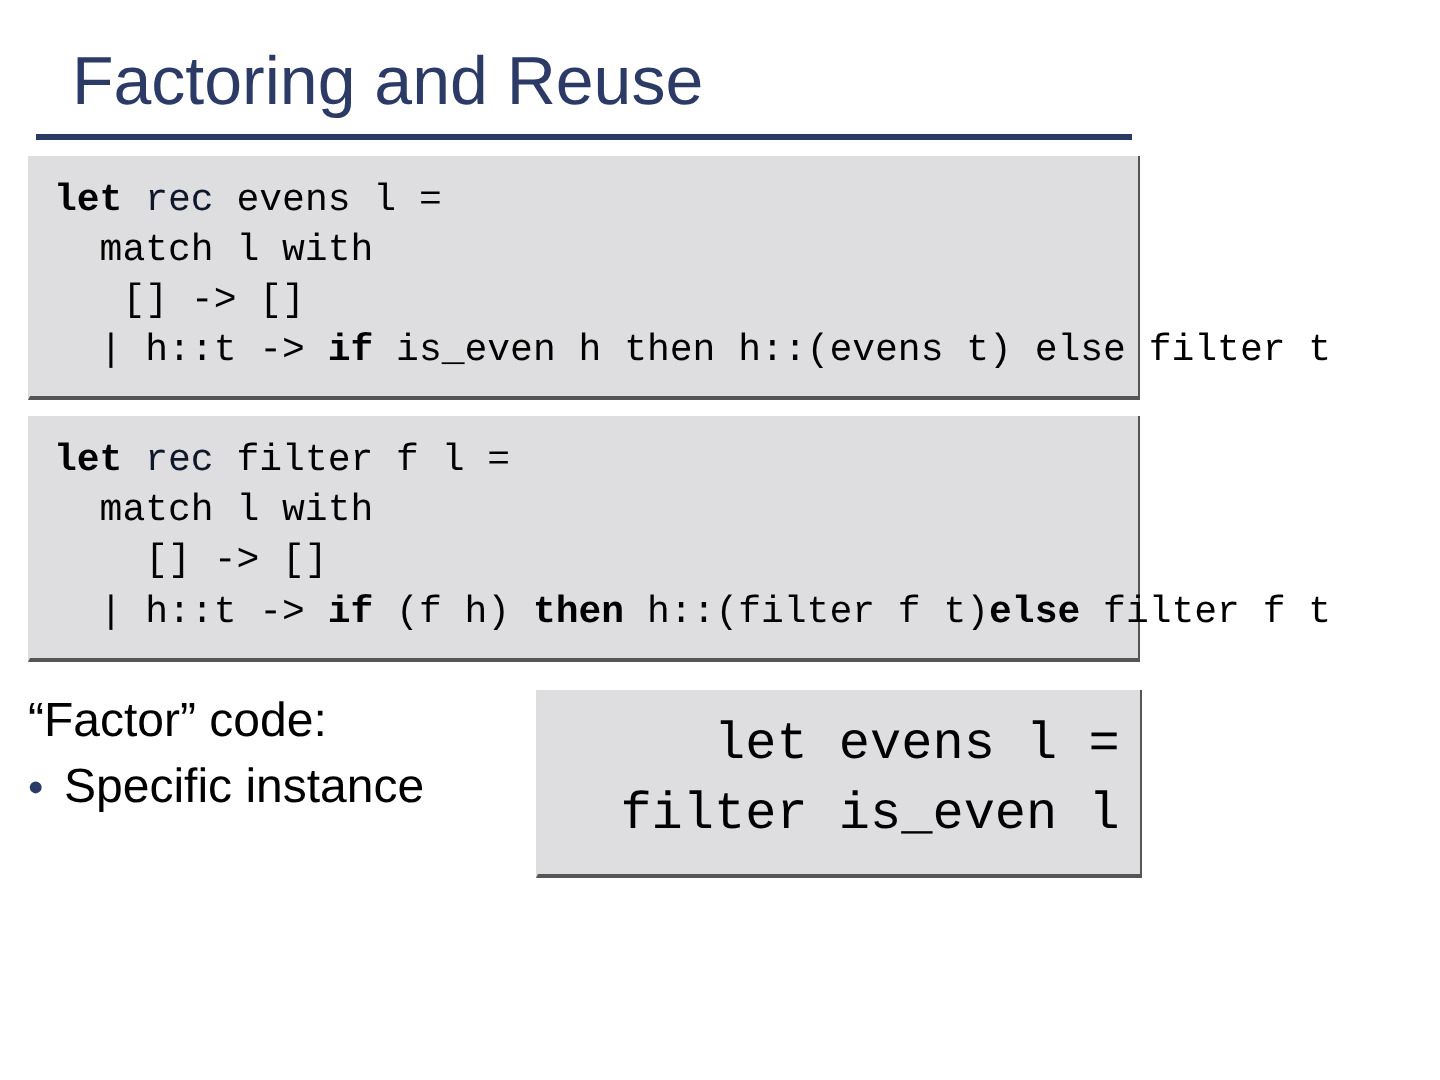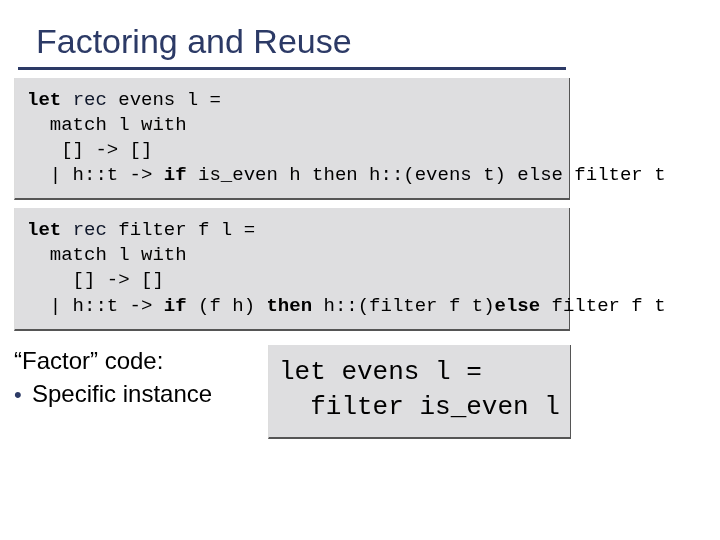--- a/index.html
+++ b/index.html
@@ -77,20 +77,21 @@
     border-left: 1px solid #dddddd;
     border-right: 1px solid #555;
     border-bottom: 2px solid #555;
   }
   .factor-code pre {
     margin: 0;
     font-family: "Courier New", Courier, monospace;
     font-size: 26px;
     line-height: 1.35;
     color: #000;
+    text-align: right;
   }
 </style>
 </head>
 <body>
 
 <div class="slide">
 
   <div class="title">Factoring and Reuse</div>
   <hr class="title-rule">
 

